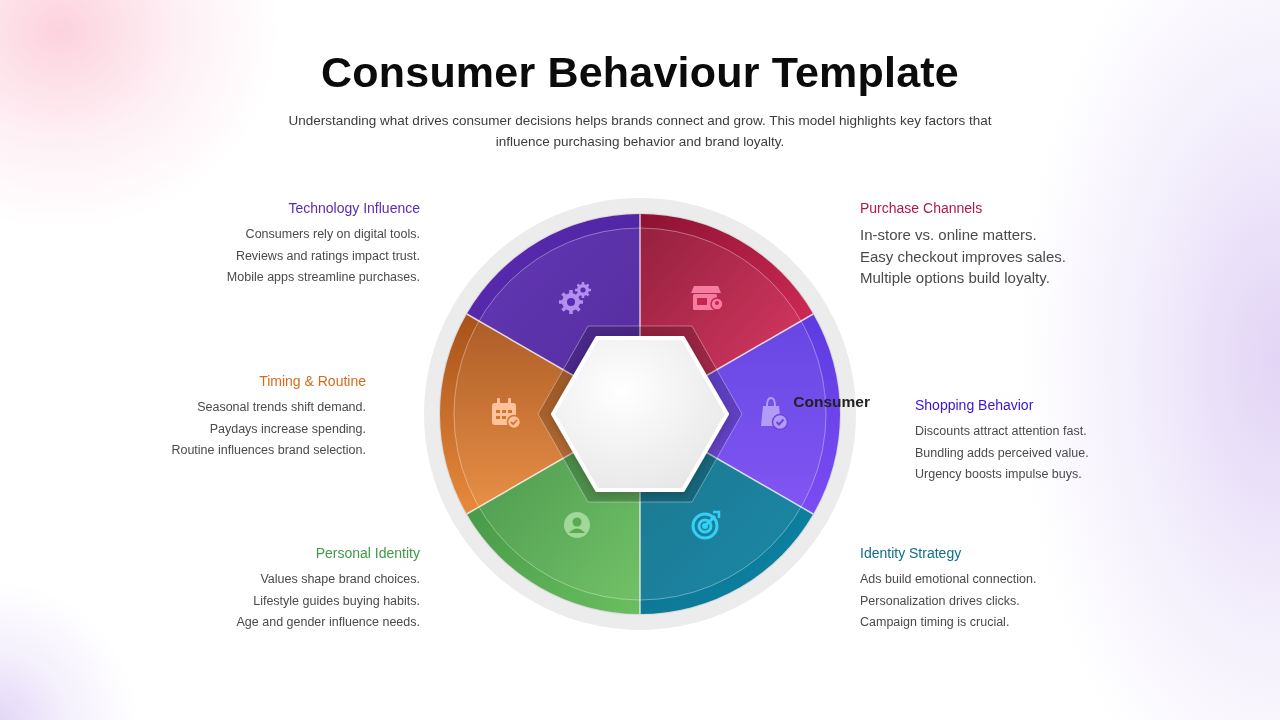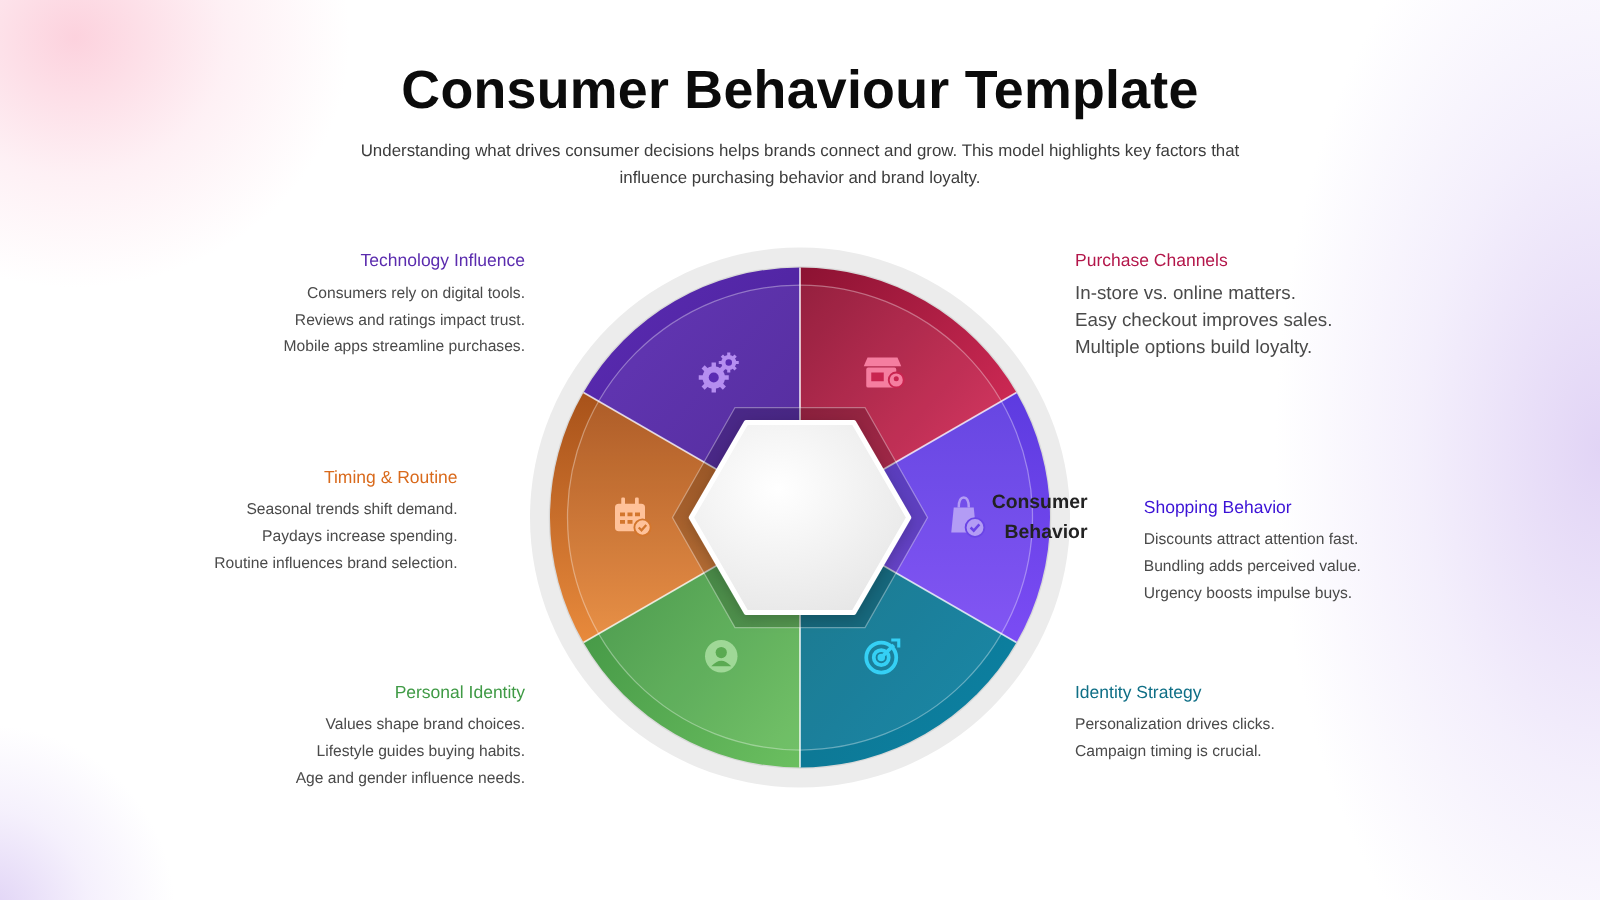--- a/index.html
+++ b/index.html
@@ -83,20 +83,21 @@
 
 <div class="block right" style="left:915px; top:373px;margin-top:24px;">
   <div class="head" style="color:#3b12d6">Shopping Behavior</div>
   <div class="line">Discounts attract attention fast.</div>
   <div class="line">Bundling adds perceived value.</div>
   <div class="line">Urgency boosts impulse buys.</div>
 </div>
 
 <div class="block right" style="left:860px; top:545px;">
   <div class="head" style="color:#0f6f86">Identity Strategy</div>
+  <div class="line">Ads build emotional connection.</div>
   <div class="line">Personalization drives clicks.</div>
   <div class="line">Campaign timing is crucial.</div>
 </div>
 
 <div class="wheel">
   <svg width="460" height="460" viewBox="0 0 460 460" xmlns="http://www.w3.org/2000/svg">
     <defs>
       <linearGradient id="gTech" x1="0" y1="0" x2="1" y2="1">
         <stop offset="0" stop-color="#5a2bb3"></stop>
           <stop offset="1" stop-color="#4a2196"></stop>
@@ -219,15 +220,14 @@
         <rect x="-9" y="3" width="4" height="3"></rect>
           <rect x="-3" y="3" width="4" height="3"></rect>
       </g>
       <circle cx="9" cy="9" r="6.5" fill="#ffc29a" stroke="#d3762d" stroke-width="1.5"></circle>
       <path d="M6,9 L8.2,11.2 L12,7" fill="none" stroke="#d3762d" stroke-width="1.8"></path>
     </g>
   </svg>
 
   <div class="center-label">
     <div>Consumer</div>
-    <div>Behavior</div>
   </div>
 </div>
 
 </body></html>

